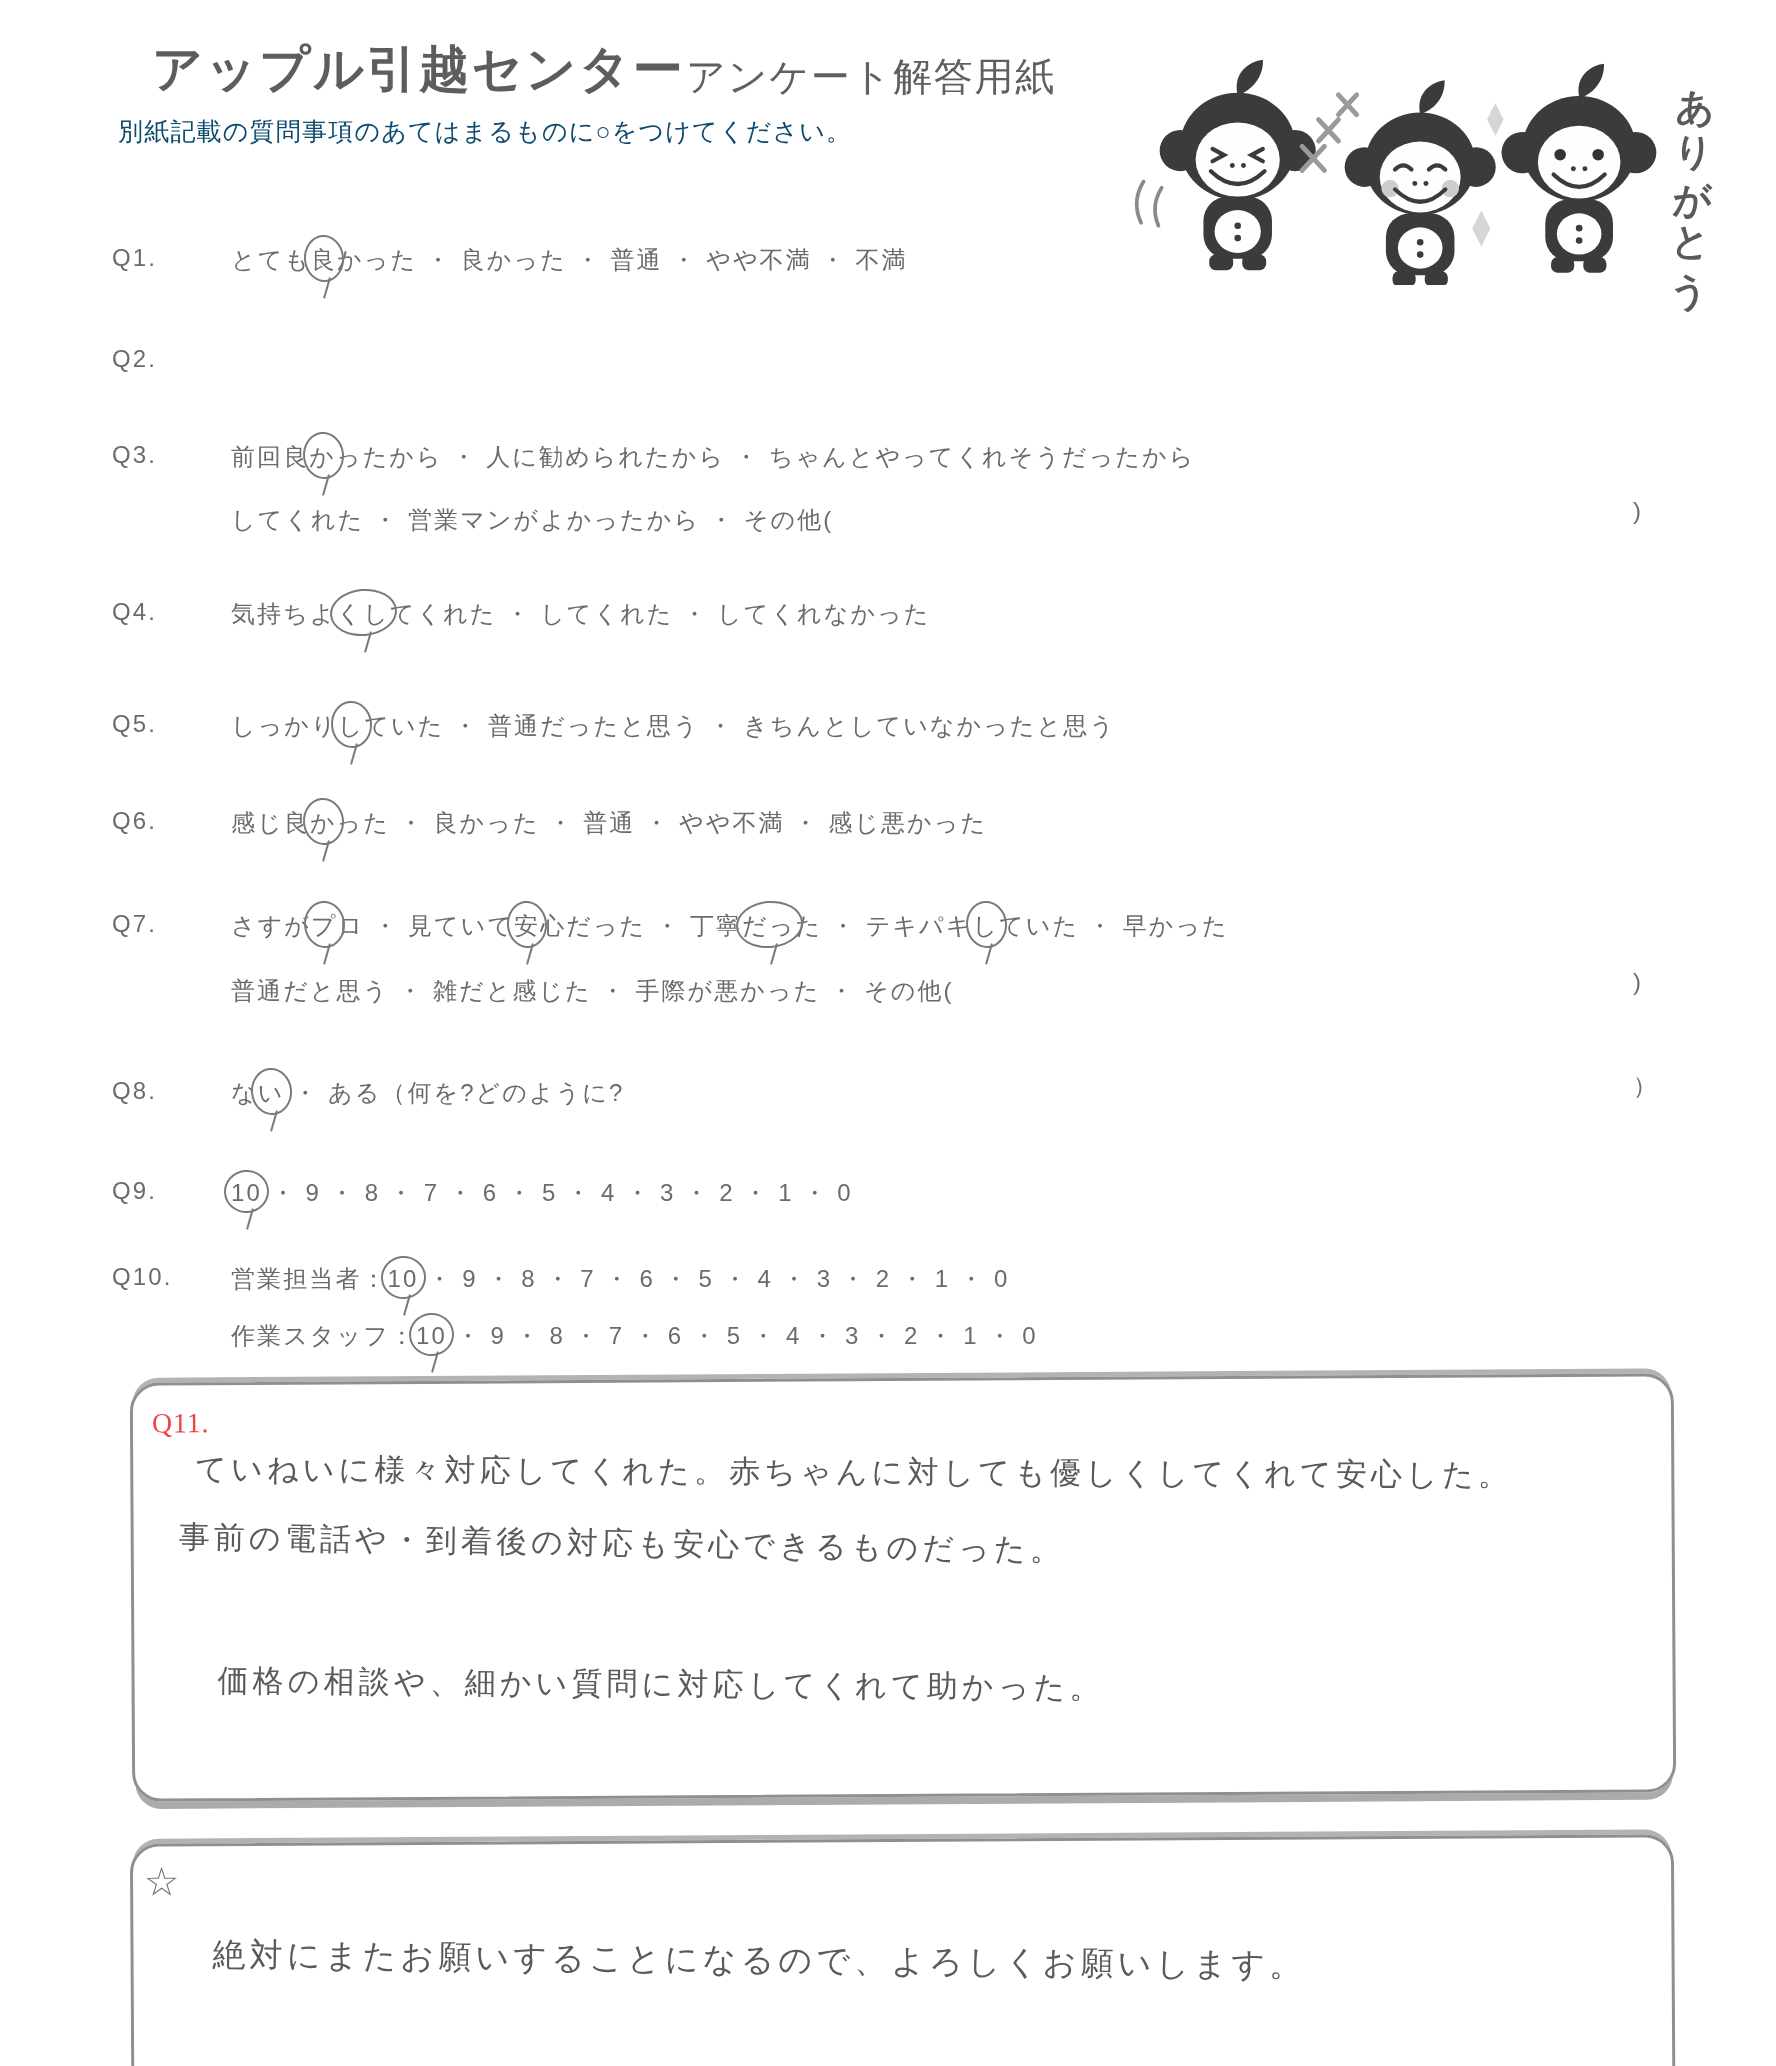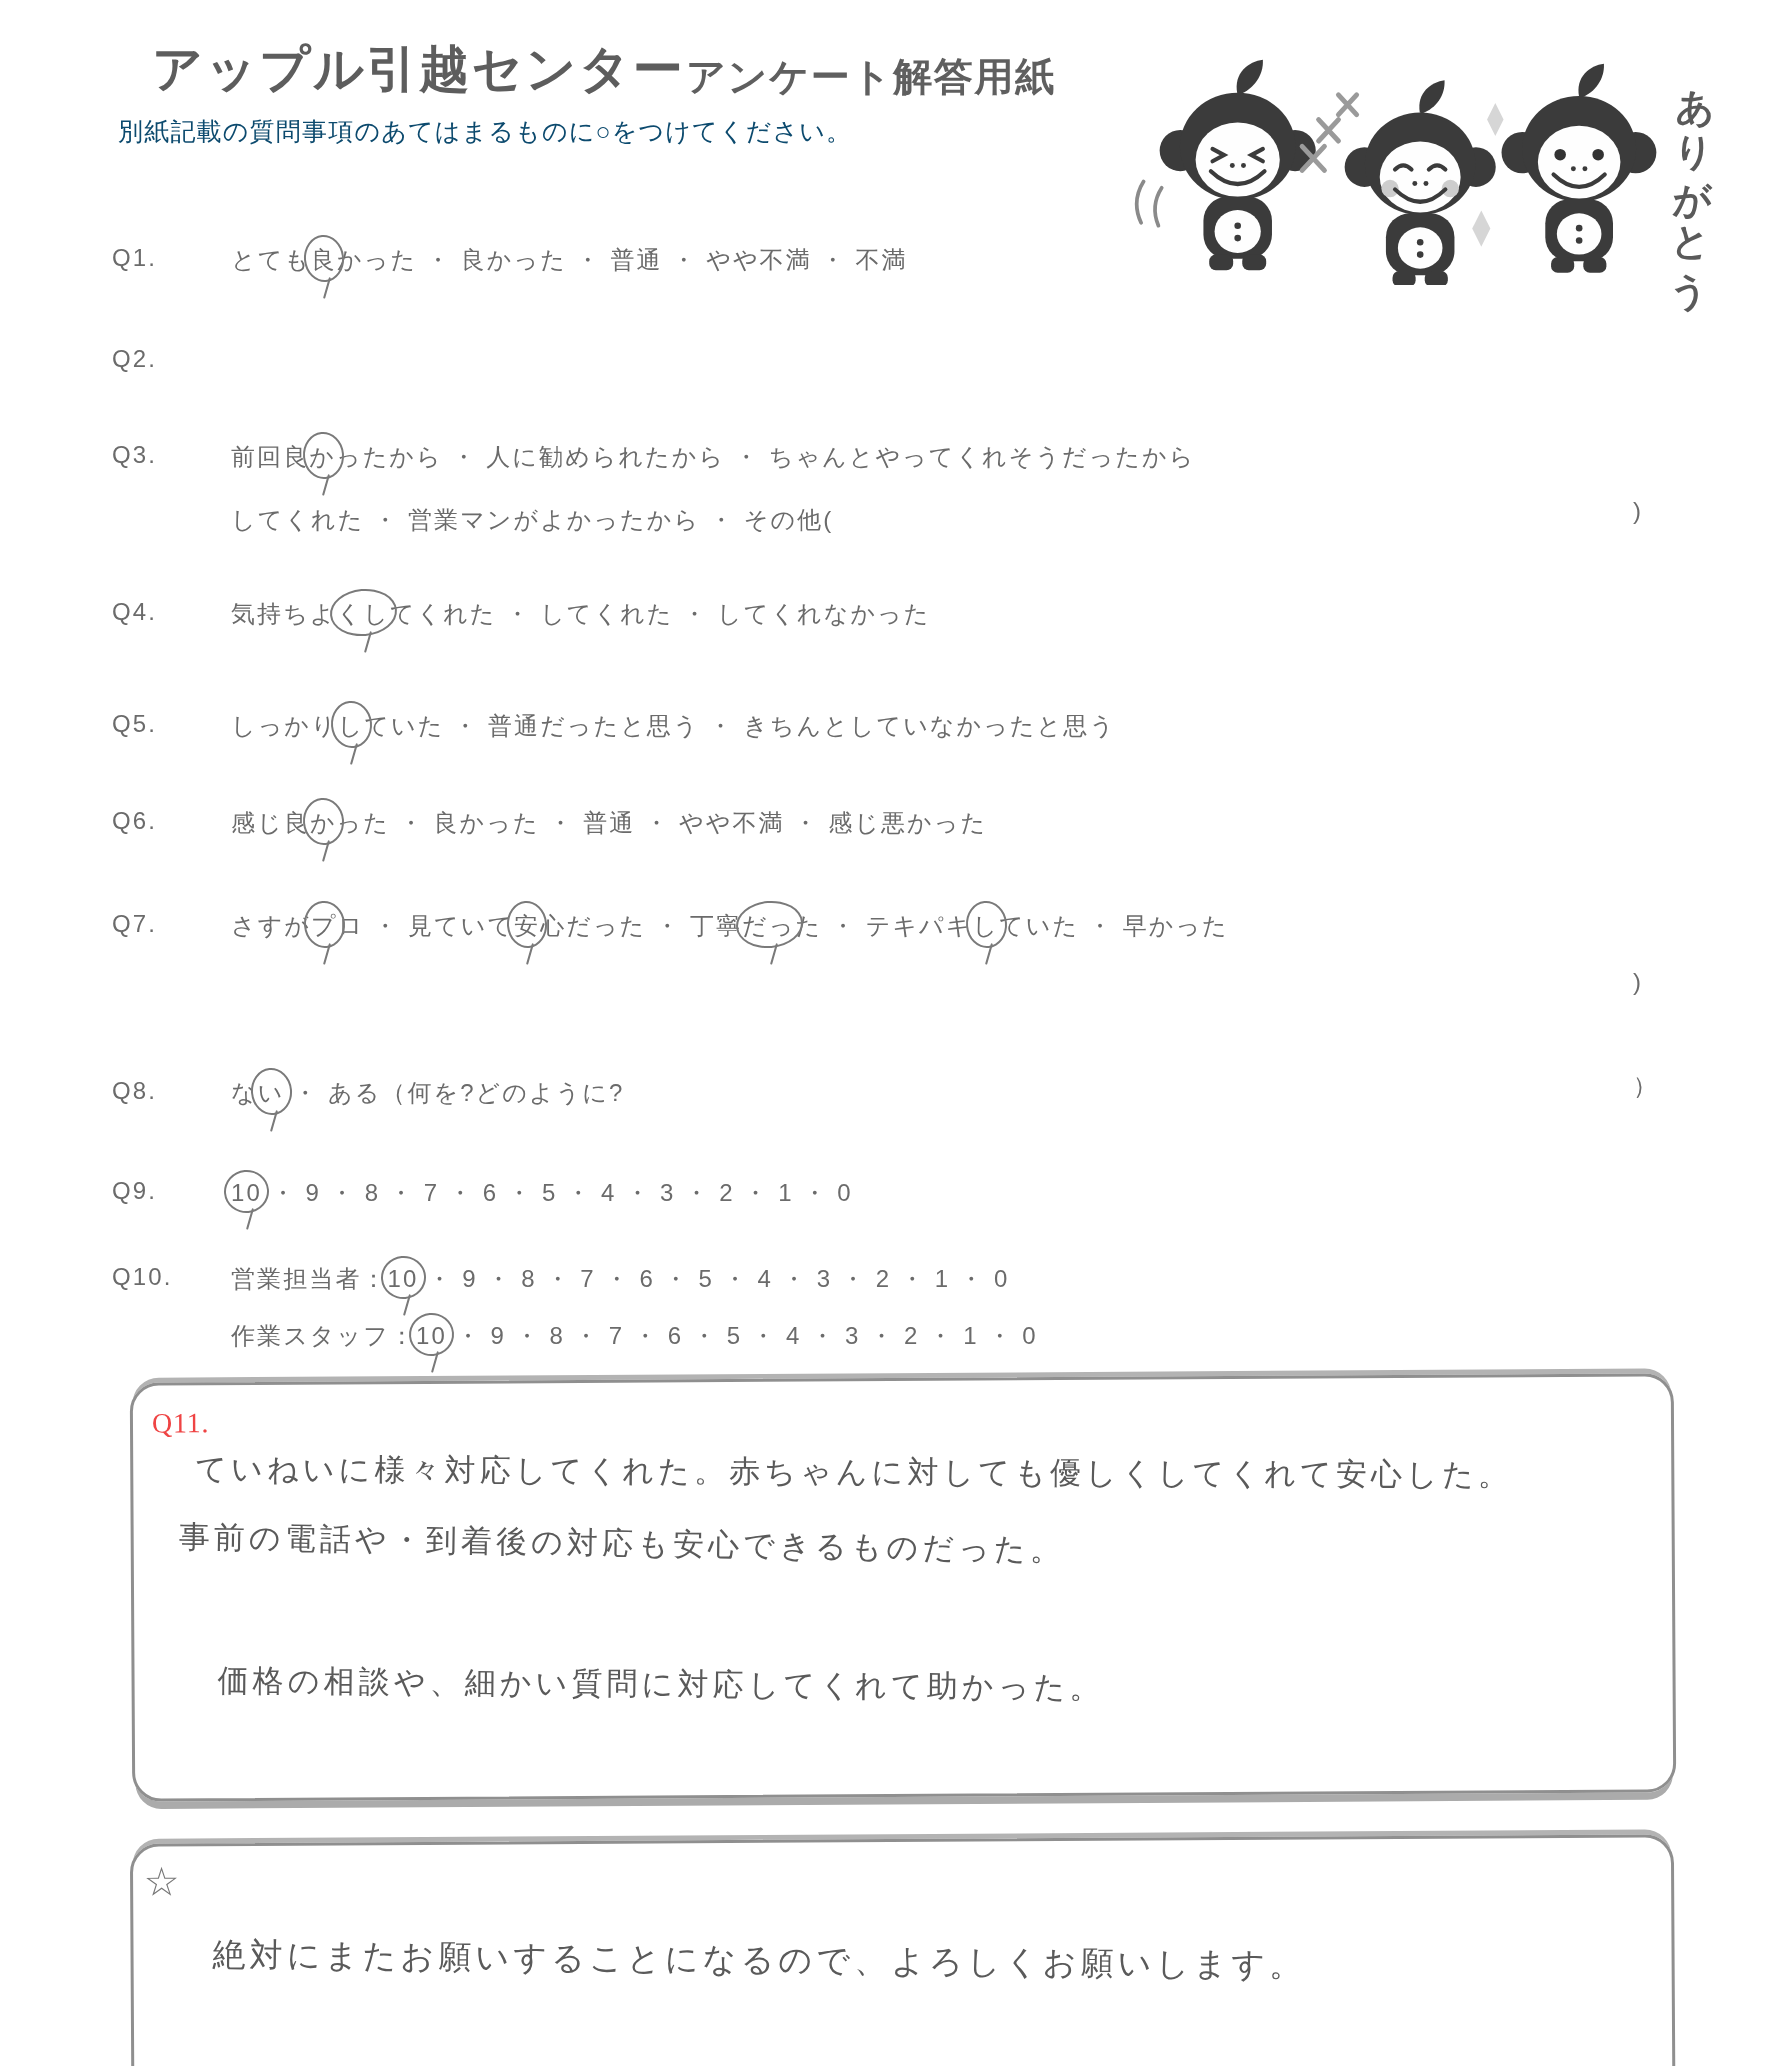--- a/index.html
+++ b/index.html
@@ -3,21 +3,21 @@
 <meta charset="utf-8">
 <style>
   html,body{margin:0;padding:0;}
   body{
     width:1776px;height:2508px;position:relative;background:#ffffff;
     font-family:"Liberation Sans", sans-serif;color:#6e6e6e;overflow:hidden;
   }
   
   .brand{position:absolute;left:117px;top:36px;font-size:50px;font-weight:bold;
     letter-spacing:2.5px;color:#5d5d5d;white-space:nowrap;margin-left:35px;}
-  .form-title{position:absolute;left:686px;top:50px;font-size:39px;font-weight:bold;
+  .form-title{position:absolute;left:686px;top:50px;font-size:39px;font-weight:normal;
     letter-spacing:1.7px;color:#5f5f5f;white-space:nowrap;}
   .instruction{position:absolute;left:118px;top:115px;font-size:25px;letter-spacing:1.2px;
     color:#0c4a6e;white-space:nowrap;}
   
   .monkeys{position:absolute;left:1132px;top:45px;width:545px;height:240px;}
   .thanks{position:absolute;left:1667px;top:62px;height:223px;writing-mode:vertical-rl;
     font-size:38px;font-weight:bold;color:#606060;letter-spacing:2.5px;transform:rotate(2deg);}
   .mk{fill:#3b3b3b;} .mkface{fill:#fefefe;} 
   .mkline{stroke:#3b3b3b;stroke-width:10;fill:none;stroke-linecap:round;}
   .mkthin{stroke:#8a8a8a;stroke-width:9;fill:none;stroke-linecap:round;}
@@ -162,20 +162,21 @@
 </div>
 <div class="qrow" style="top:775px">
   <span class="qlabel">Q6.</span>
   <span class="qtext"><span>感じ良</span><span class="maru">か</span><span>った ・ 良かった ・ 普通 ・ やや不満 ・ 感じ悪かった</span></span>
 </div>
 <div class="qrow" style="top:878px">
   <span class="qlabel">Q7.</span>
   <span class="qtext"><span>さすが</span><span class="maru">プ</span><span>ロ ・ 見ていて</span><span class="maru">安</span><span>心だった ・ 丁寧</span><span class="maru">だっ</span><span>た ・ テキパキ</span><span class="maru">し</span><span>ていた ・ 早かった</span></span>
 </div>
 <div class="qrow" style="top:943px">
+  <span class="qtext"><span>普通だと思う ・ 雑だと感じた ・ 手際が悪かった ・ その他(</span></span>
   <span class="qtail">)</span>
 </div>
 <div class="qrow" style="top:1045px">
   <span class="qlabel">Q8.</span>
   <span class="qtext"><span>な</span><span class="maru">い</span><span> ・ ある（何を?どのように?</span></span>
   <span class="qtail">）</span>
 </div>
 <div class="qrow" style="top:1145px">
   <span class="qlabel">Q9.</span>
   <span class="qtext"><span class="maru">10</span><span> ・ 9 ・ 8 ・ 7 ・ 6 ・ 5 ・ 4 ・ 3 ・ 2 ・ 1 ・ 0</span></span>

